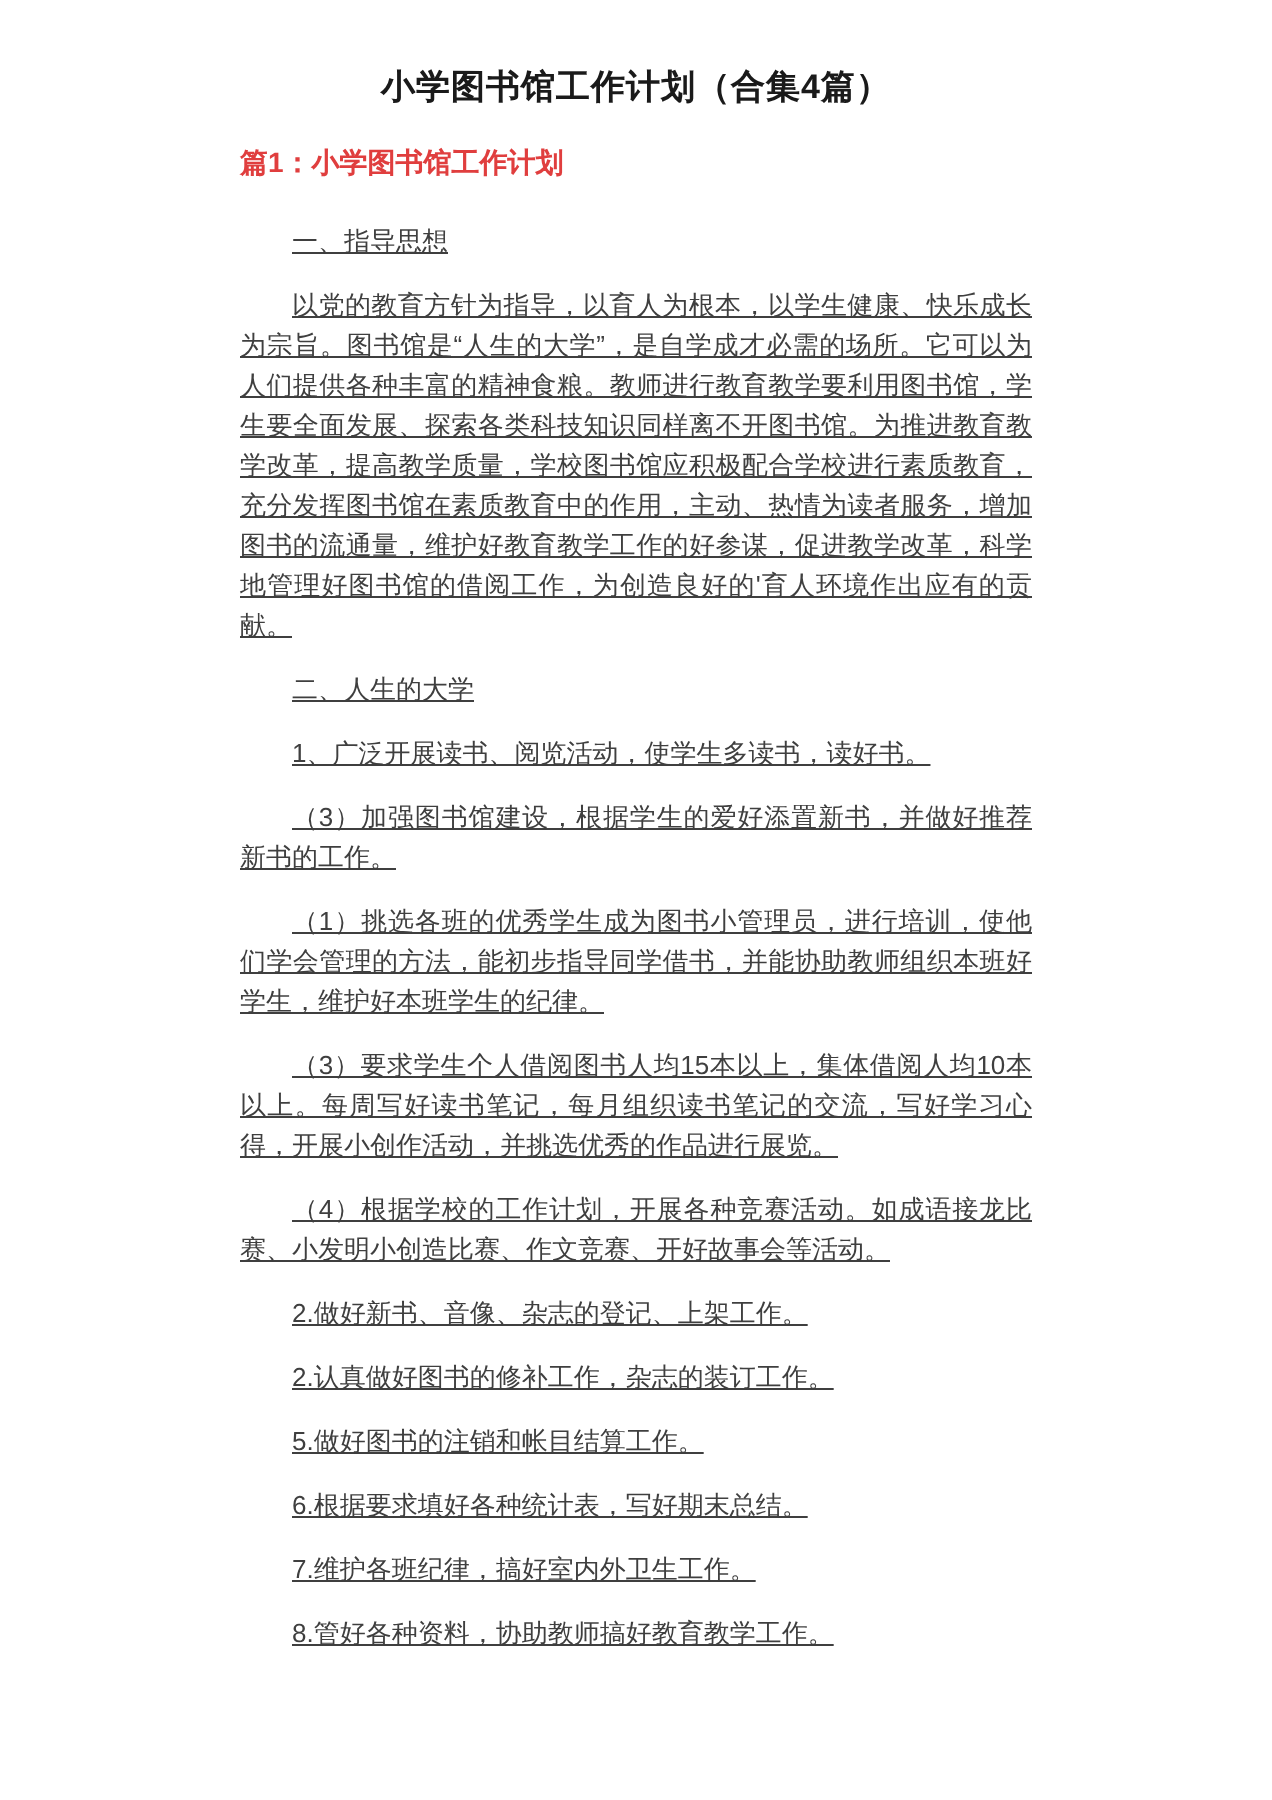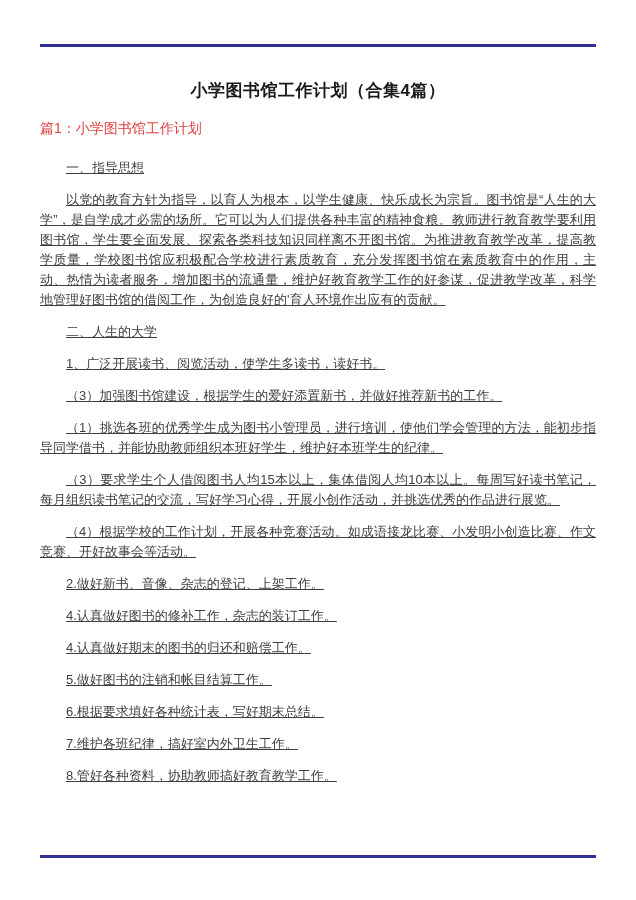--- a/index.html
+++ b/index.html
@@ -11,21 +11,20 @@
     font-family: "Liberation Sans", "DejaVu Sans", sans-serif;
   }
   .page {
     position: relative;
     width: 636px;
     height: 900px;
     margin: 0 auto;
     background: #ffffff;
     box-sizing: border-box;
     display: flex;
-    flex-direction: column;
     overflow: hidden;
   }
   .rule {
     height: 3px;
     background: var(--rule, #2e3192);
     margin-left: 40px;
     margin-right: 40px;
     flex: 0 0 auto;
   }
   .rule-top {
@@ -42,21 +41,21 @@
   .doc-title {
     text-align: center;
     font-size: 17px;
     font-weight: bold;
     color: var(--title, #1a1a1a);
     margin: 32px 0 18px 0;
     letter-spacing: 0.5px;
   }
   .section-heading {
     font-size: 14px;
-    font-weight: normal;
+    font-weight: bold;
     color: var(--heading, #e03e3e);
     margin: 0 0 20px 0;
   }
   p.para {
     font-size: 13px;
     line-height: 20px;
     color: var(--text, #3f3f3f);
     margin: 0 0 12px 0;
     text-indent: 2em;
     text-align: justify;
@@ -75,22 +74,21 @@
 
     <p class="para">一、指导思想</p>
     <p class="para">以党的教育方针为指导，以育人为根本，以学生健康、快乐成长为宗旨。图书馆是“人生的大学”，是自学成才必需的场所。它可以为人们提供各种丰富的精神食粮。教师进行教育教学要利用图书馆，学生要全面发展、探索各类科技知识同样离不开图书馆。为推进教育教学改革，提高教学质量，学校图书馆应积极配合学校进行素质教育，充分发挥图书馆在素质教育中的作用，主动、热情为读者服务，增加图书的流通量，维护好教育教学工作的好参谋，促进教学改革，科学地管理好图书馆的借阅工作，为创造良好的'育人环境作出应有的贡献。</p>
     <p class="para">二、人生的大学</p>
     <p class="para">1、广泛开展读书、阅览活动，使学生多读书，读好书。</p>
     <p class="para">（3）加强图书馆建设，根据学生的爱好添置新书，并做好推荐新书的工作。</p>
     <p class="para">（1）挑选各班的优秀学生成为图书小管理员，进行培训，使他们学会管理的方法，能初步指导同学借书，并能协助教师组织本班好学生，维护好本班学生的纪律。</p>
     <p class="para">（3）要求学生个人借阅图书人均15本以上，集体借阅人均10本以上。每周写好读书笔记，每月组织读书笔记的交流，写好学习心得，开展小创作活动，并挑选优秀的作品进行展览。</p>
     <p class="para">（4）根据学校的工作计划，开展各种竞赛活动。如成语接龙比赛、小发明小创造比赛、作文竞赛、开好故事会等活动。</p>
     <p class="para">2.做好新书、音像、杂志的登记、上架工作。</p>
-    <p class="para">4.认真做好图书的修补工作，杂志的装订工作。</p>
-    <p class="para">4.认真做好期末的图书的归还和赔偿工作。</p>
+    <p class="para">2.认真做好图书的修补工作，杂志的装订工作。</p>
     <p class="para">5.做好图书的注销和帐目结算工作。</p>
     <p class="para">6.根据要求填好各种统计表，写好期末总结。</p>
     <p class="para">7.维护各班纪律，搞好室内外卫生工作。</p>
     <p class="para">8.管好各种资料，协助教师搞好教育教学工作。</p>
   </div>
 
   <div class="rule rule-bottom"></div>
 </div>
 
 </body></html>

